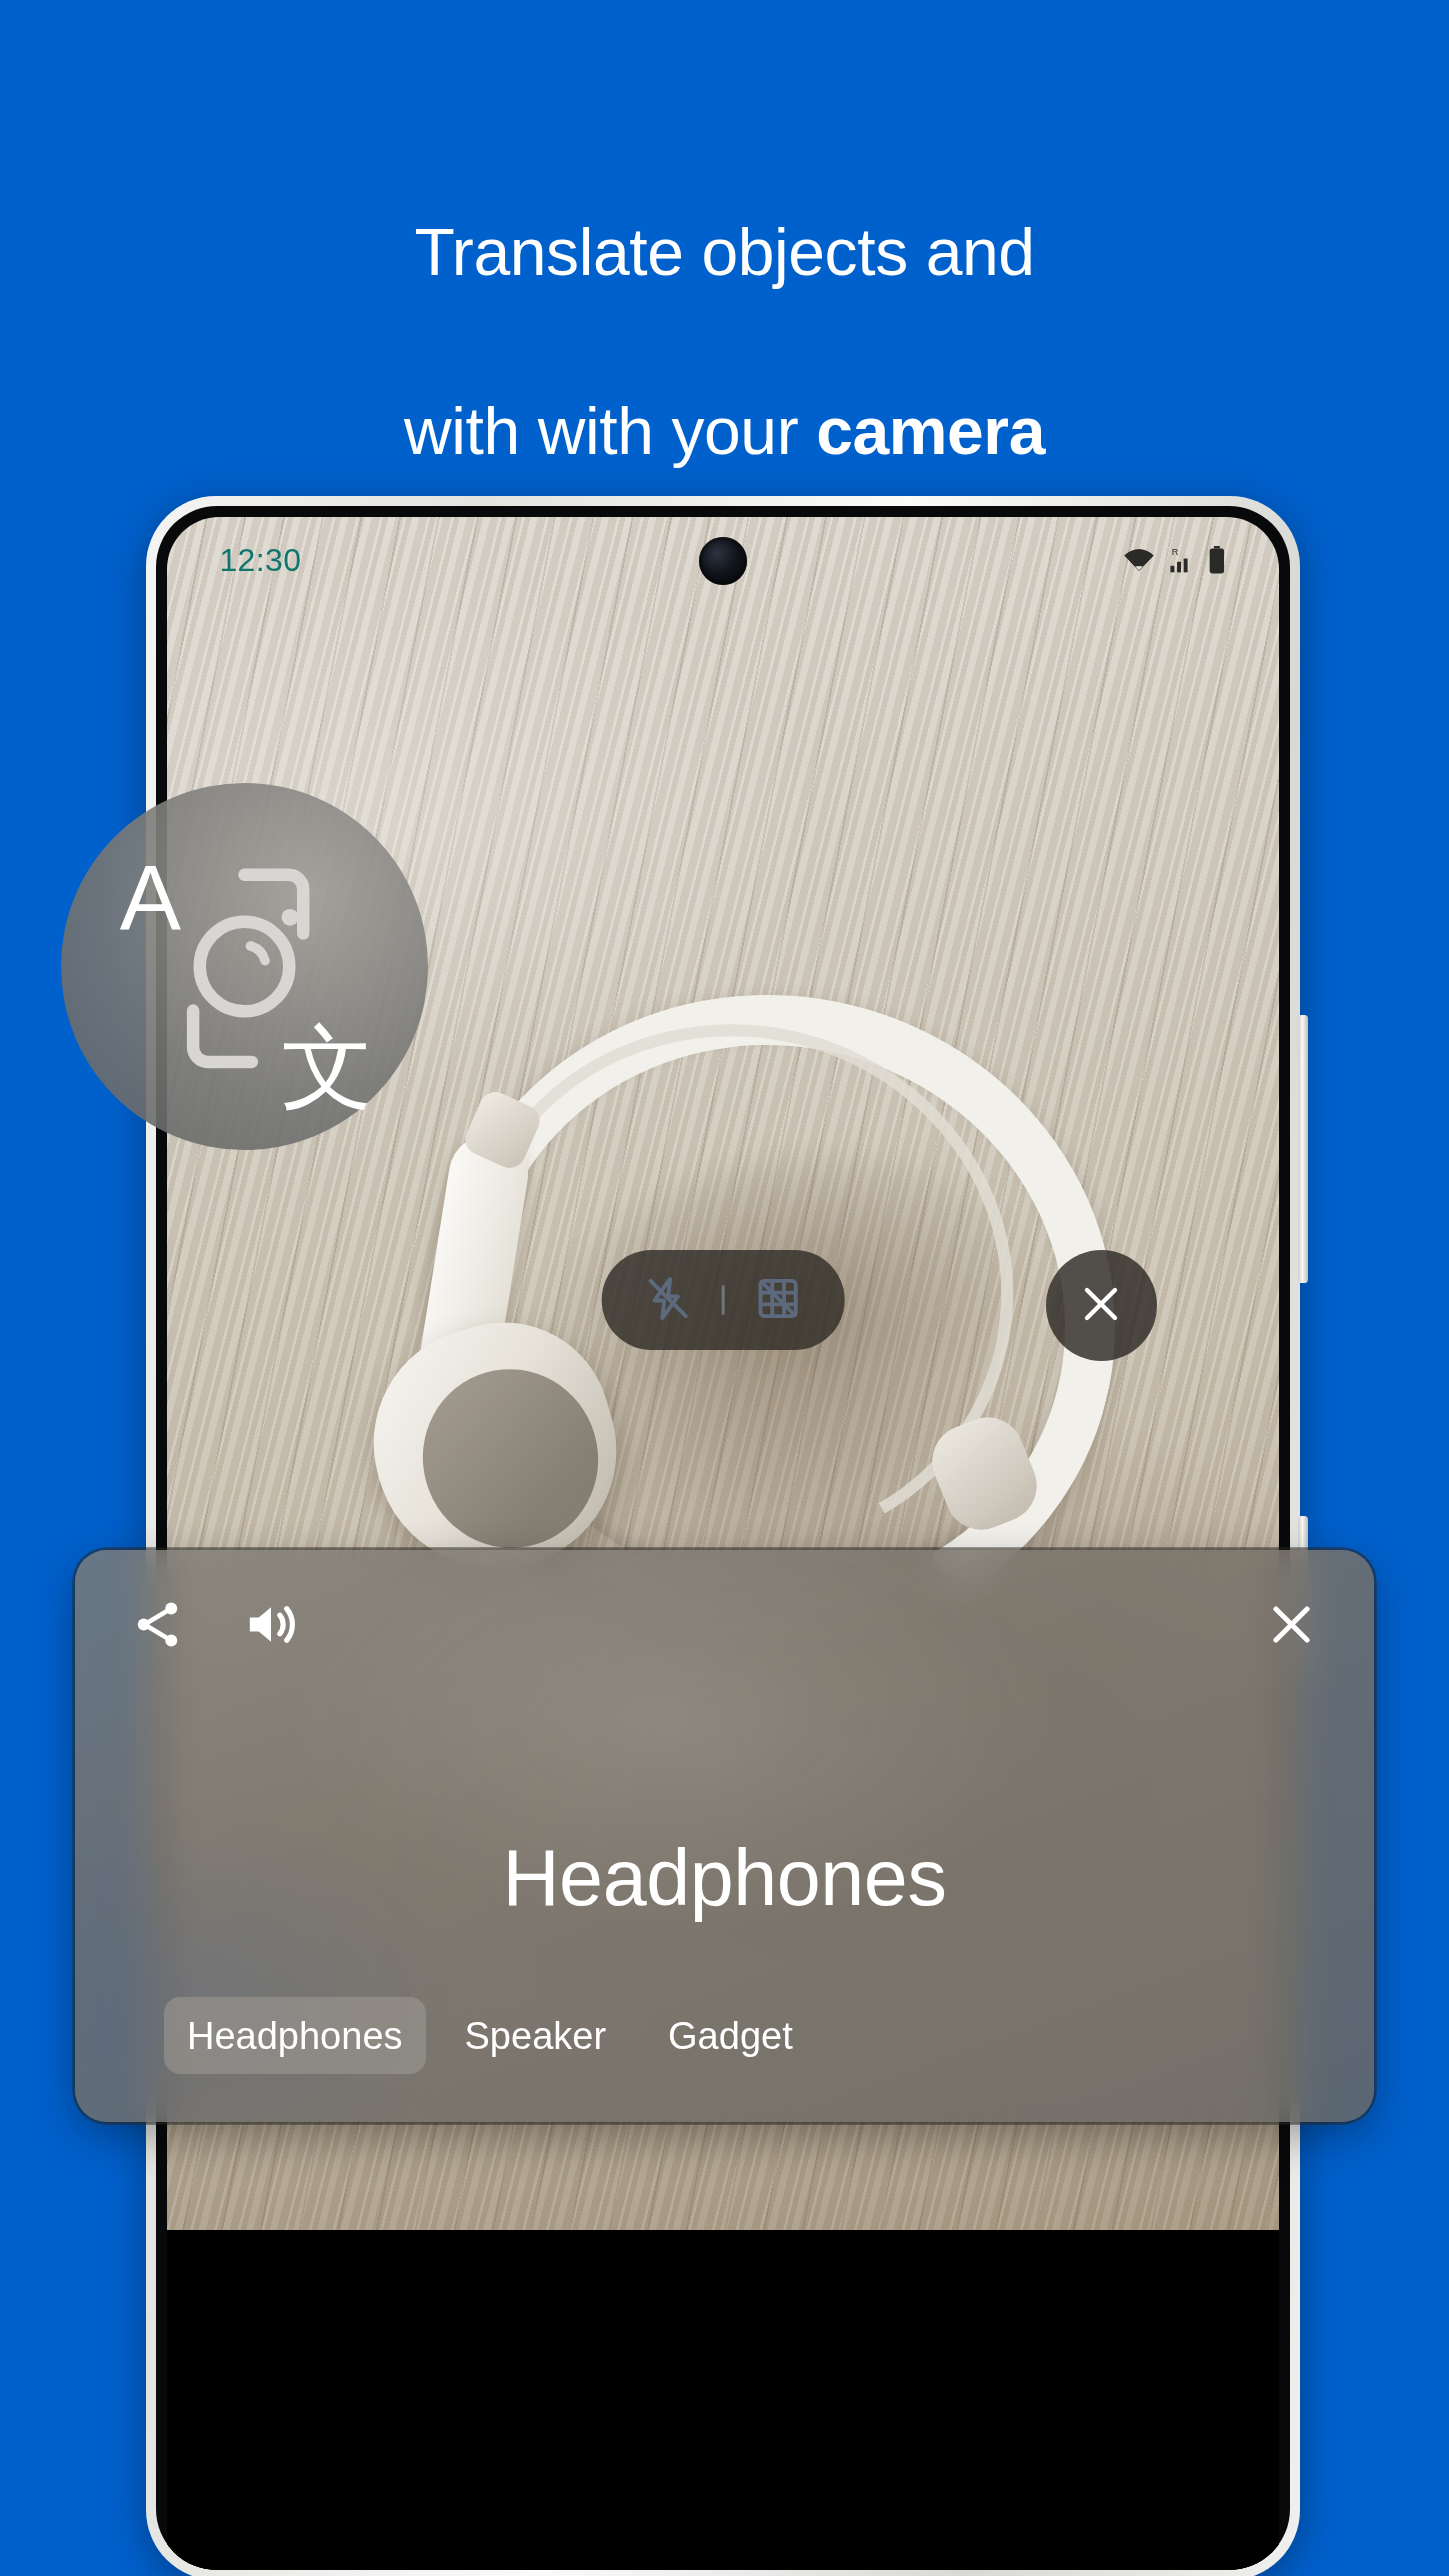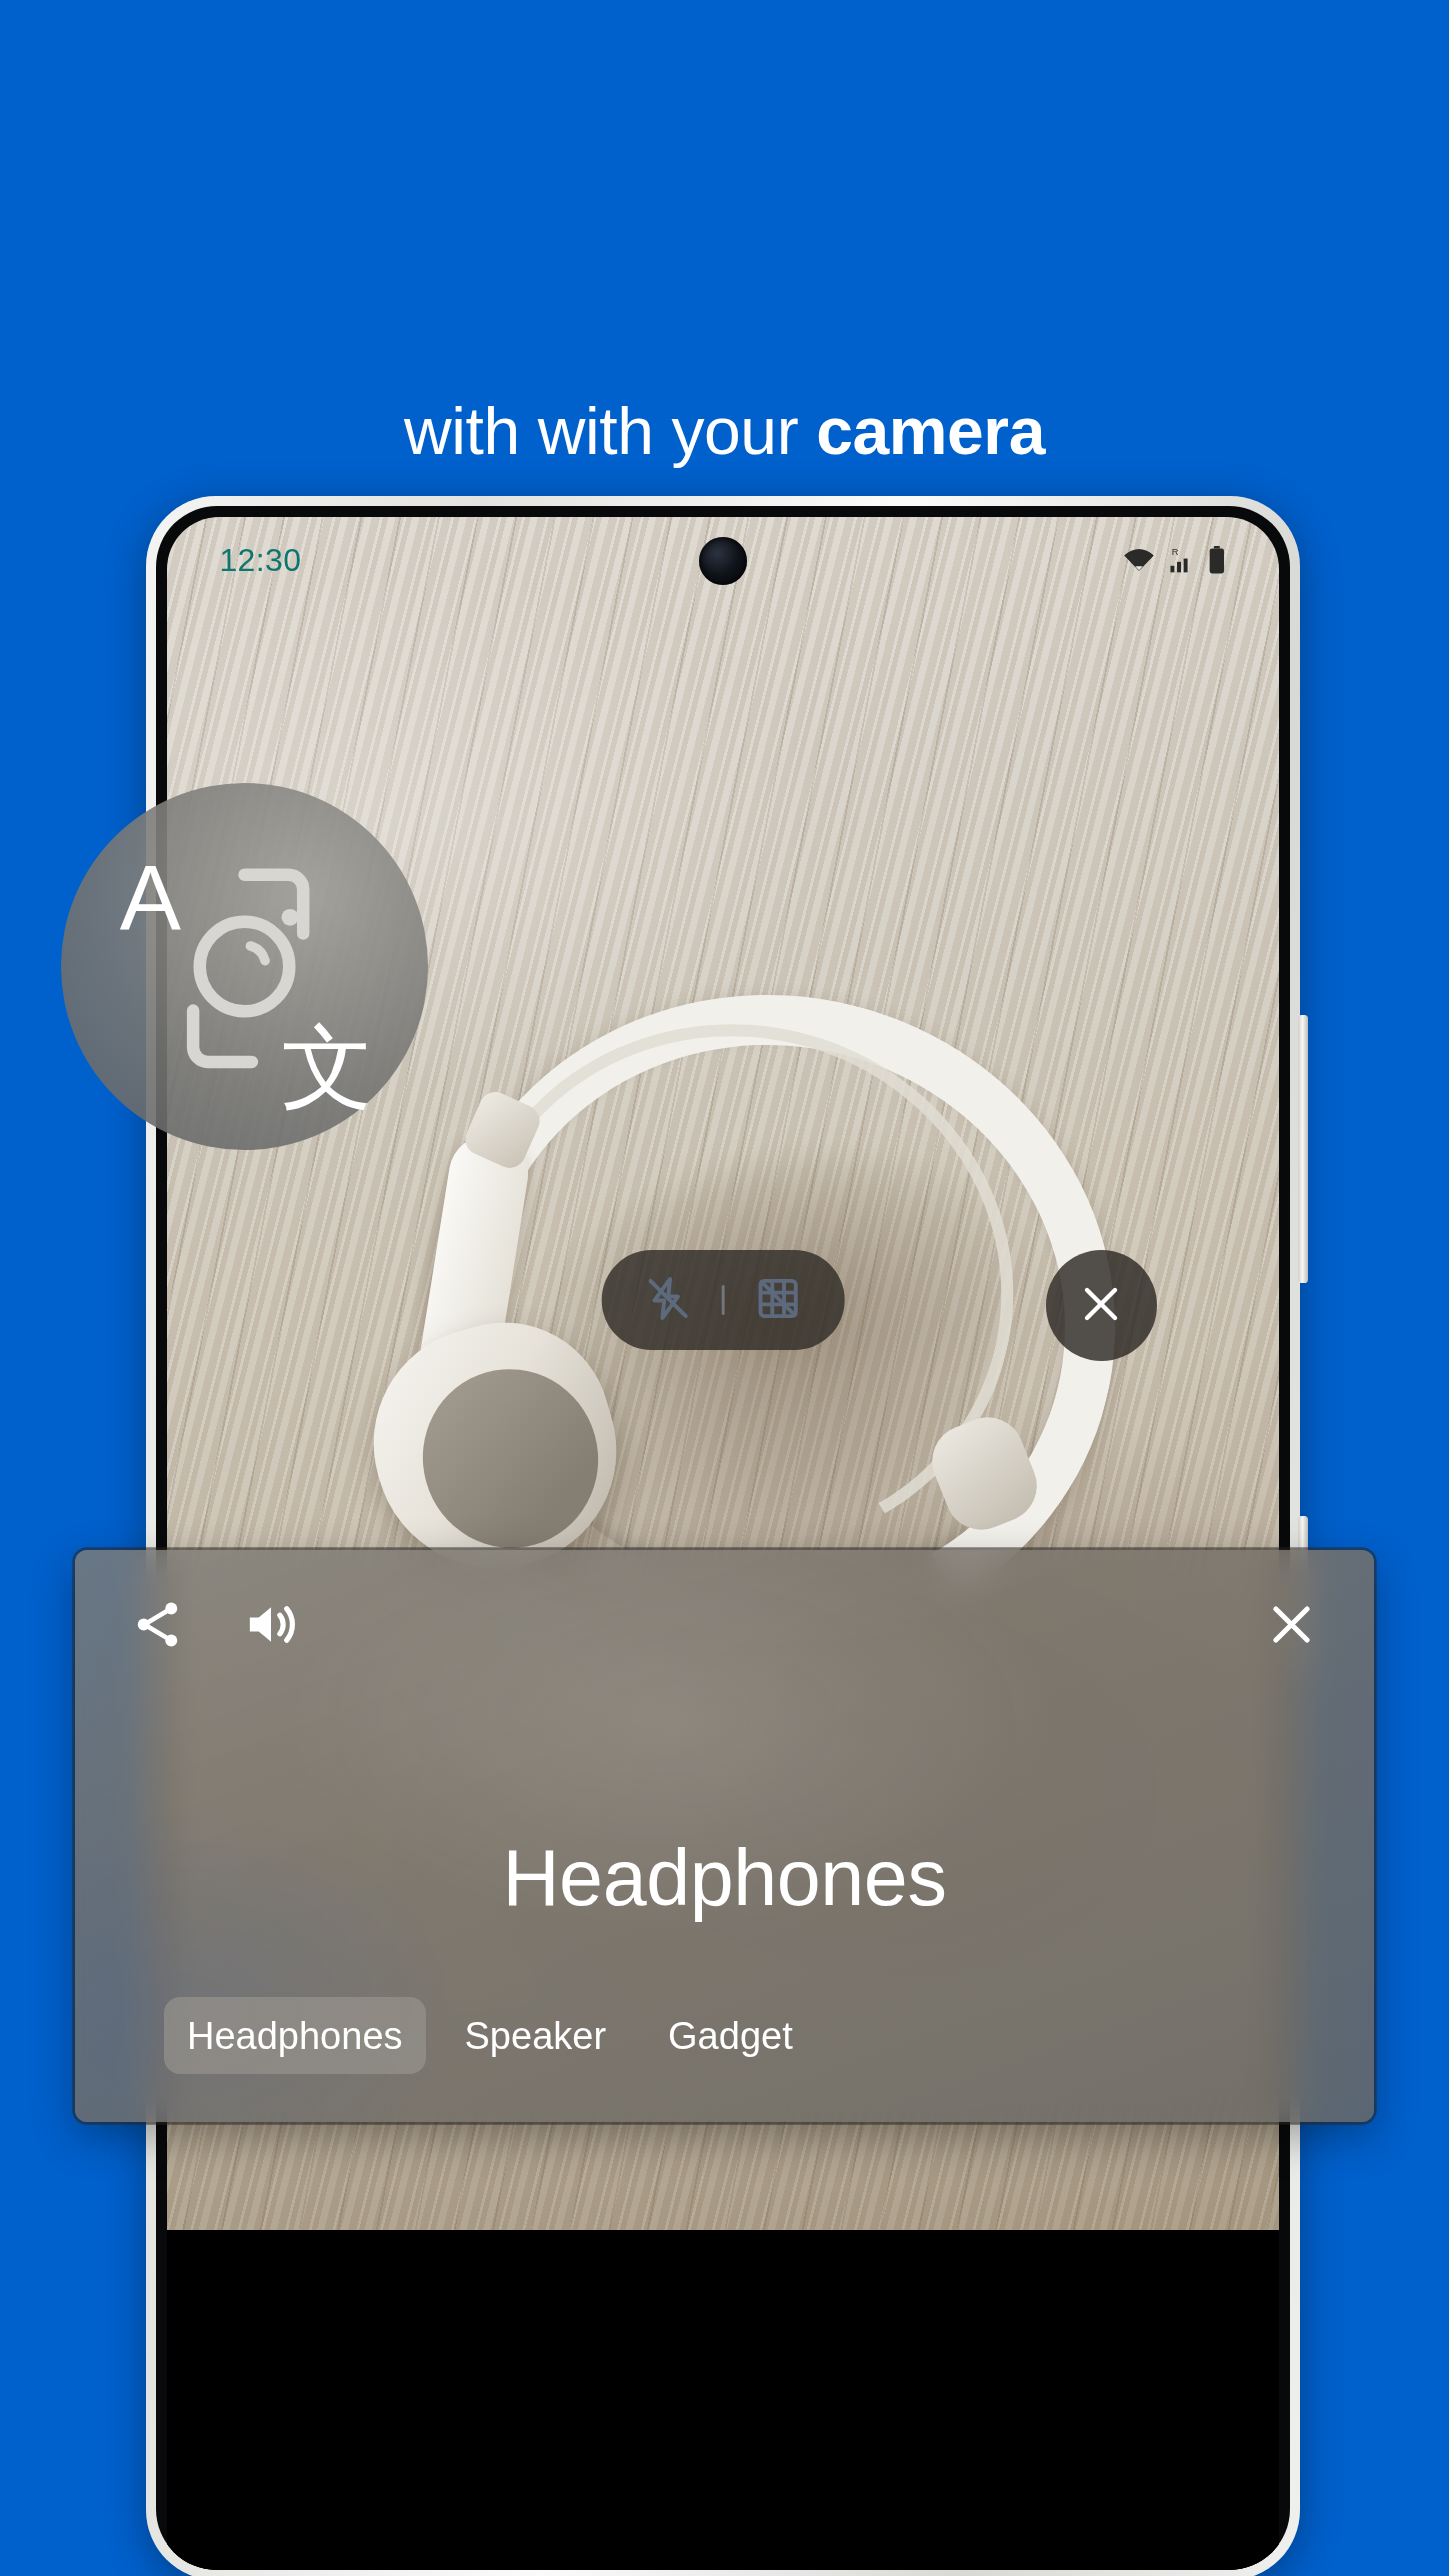--- a/index.html
+++ b/index.html
@@ -257,21 +257,21 @@
     display: block;
   }
 
   
   .result-card {
     position: absolute;
     left: 75px;
     top: 1550px;
     width: 1299px;
     height: 572px;
-    border-radius: 12px;
+    border-radius: 32px;
     background: linear-gradient(160deg, rgba(127,124,118,.82) 0%, rgba(119,113,104,.86) 38%, rgba(106,104,100,.86) 100%);
     box-shadow: 0 0 0 2.7px rgba(40,36,32,.55), 0 14.3px 43px rgba(0,0,0,.32);
     backdrop-filter: blur(16px);
     z-index: 50;
     overflow: hidden;
   }
   .card-sheen {
     position: absolute; inset: 0;
     background:
       radial-gradient(ellipse 537px 286px at 46% 30%, rgba(255,255,255,.12), rgba(255,255,255,0) 72%),
@@ -329,21 +329,21 @@
     top: 1713px;
     bottom: 0;
     background: #000000;
     z-index: 8;
   }
 </style>
 </head>
 <body>
 
 <div class="promo-headline">
-  <br>
+  <span>Translate objects and</span><br>
   <span>with with your </span><span class="bold">camera</span>
 </div>
 
 <div class="phone-device">
 
   <div class="side-btn vol"></div>
   <div class="side-btn pwr"></div>
 
   <div class="phone-bezel">
     <div class="phone-screen">

